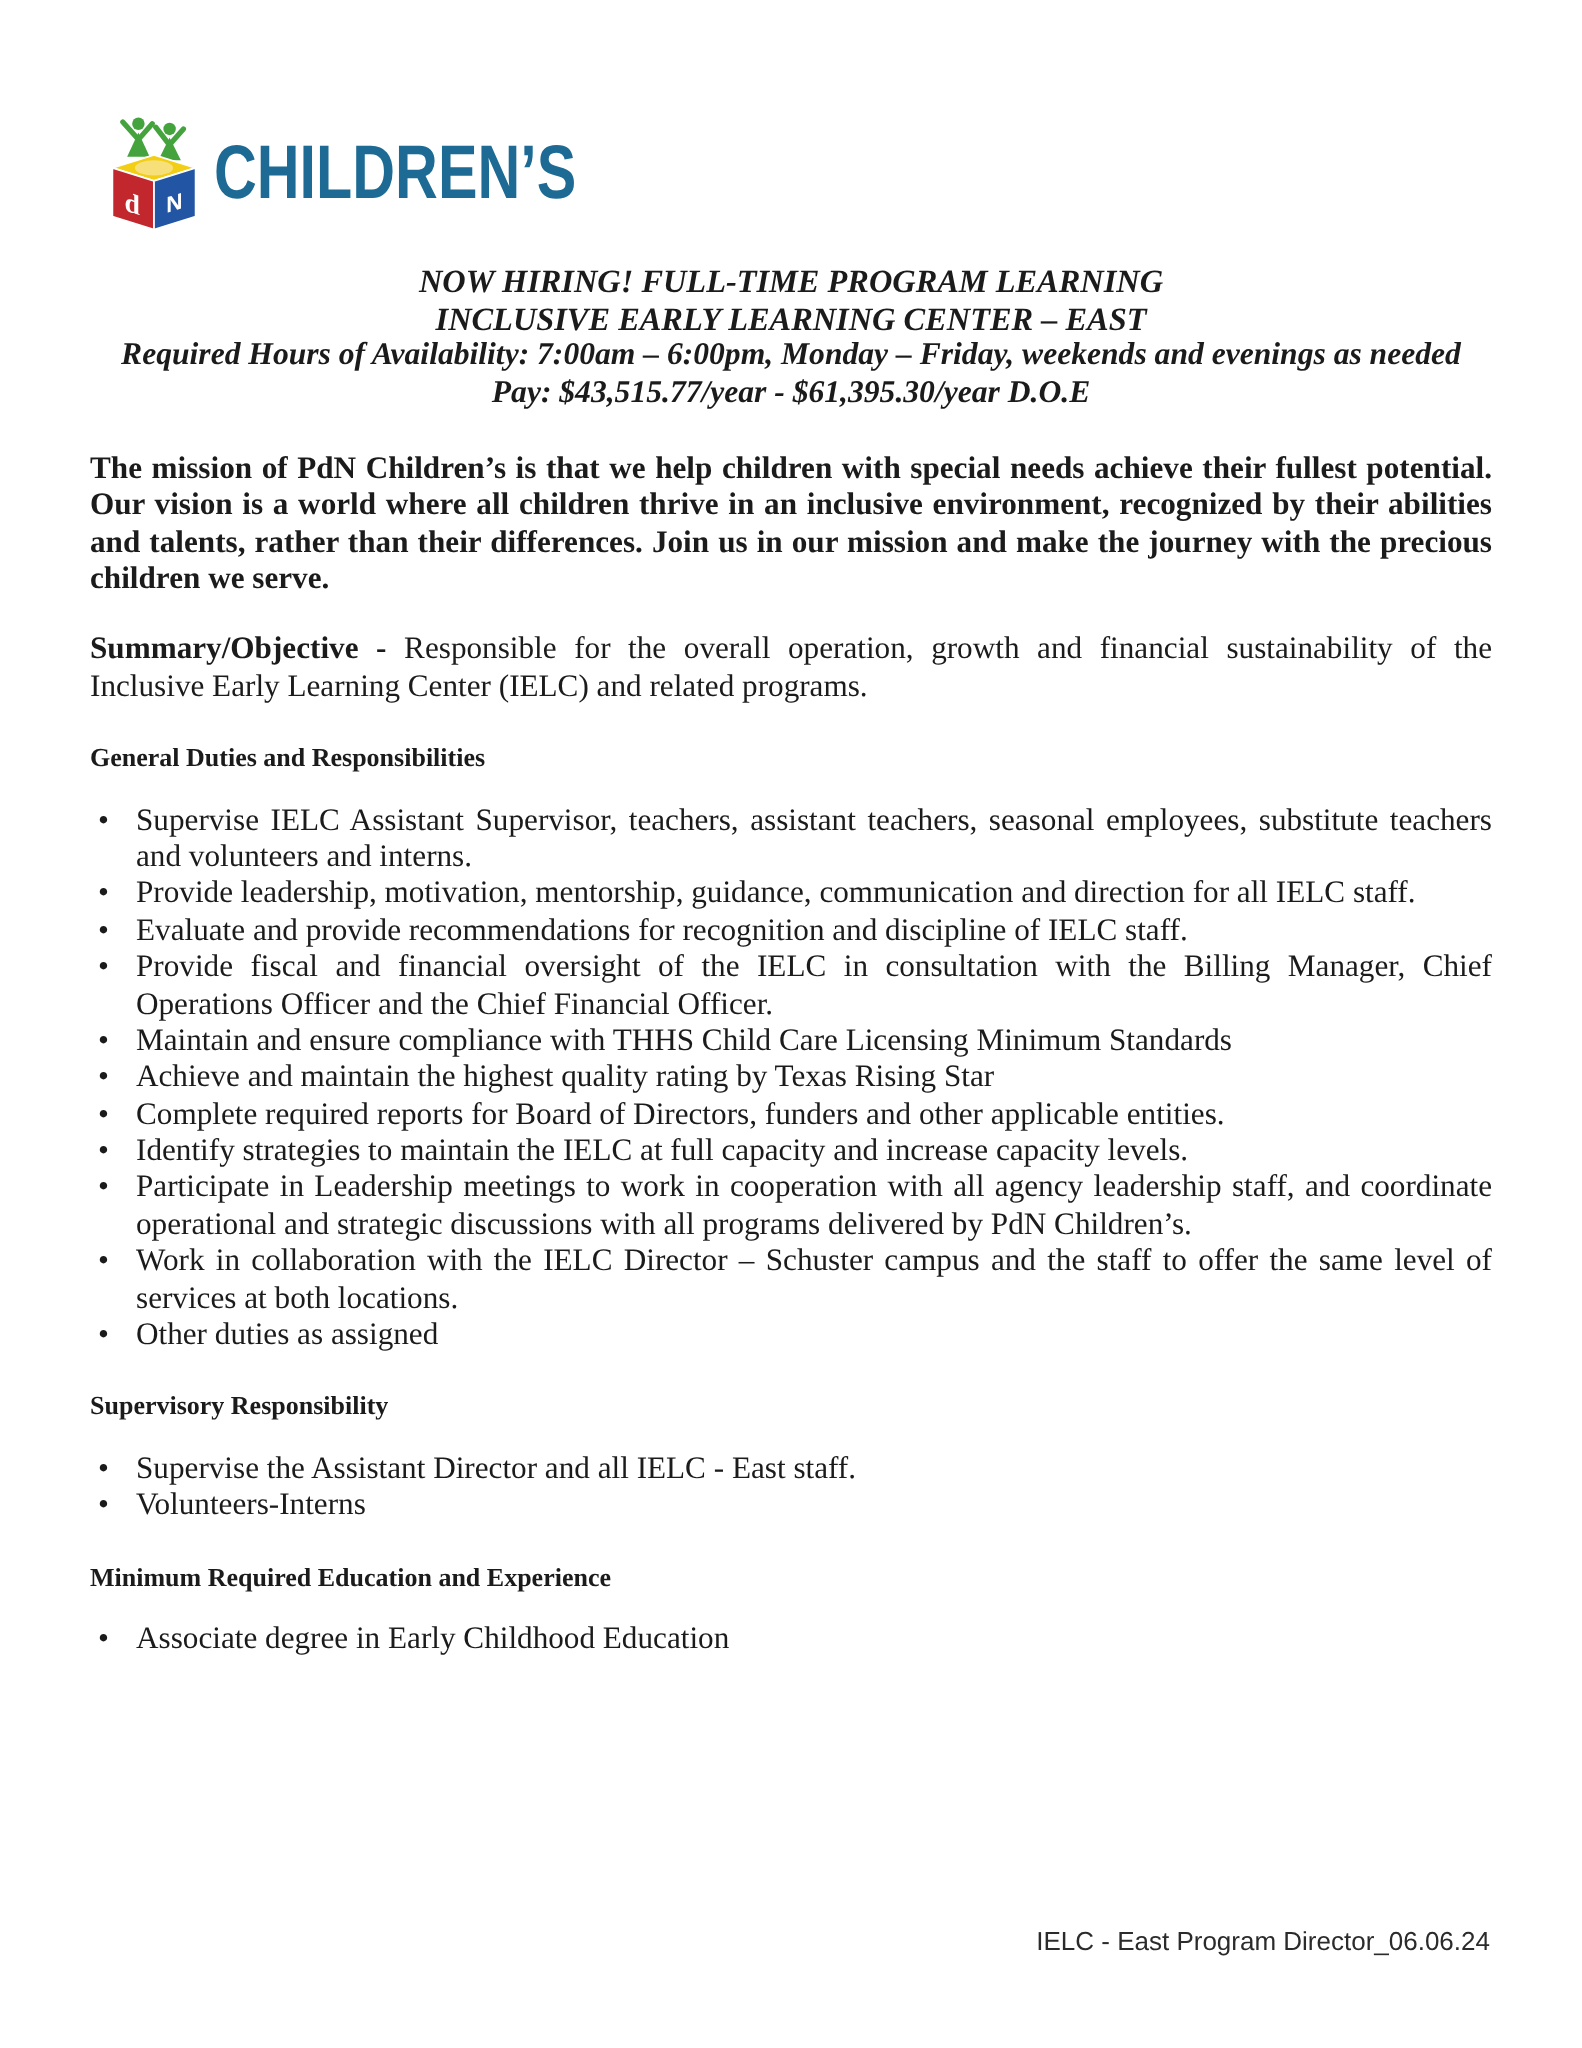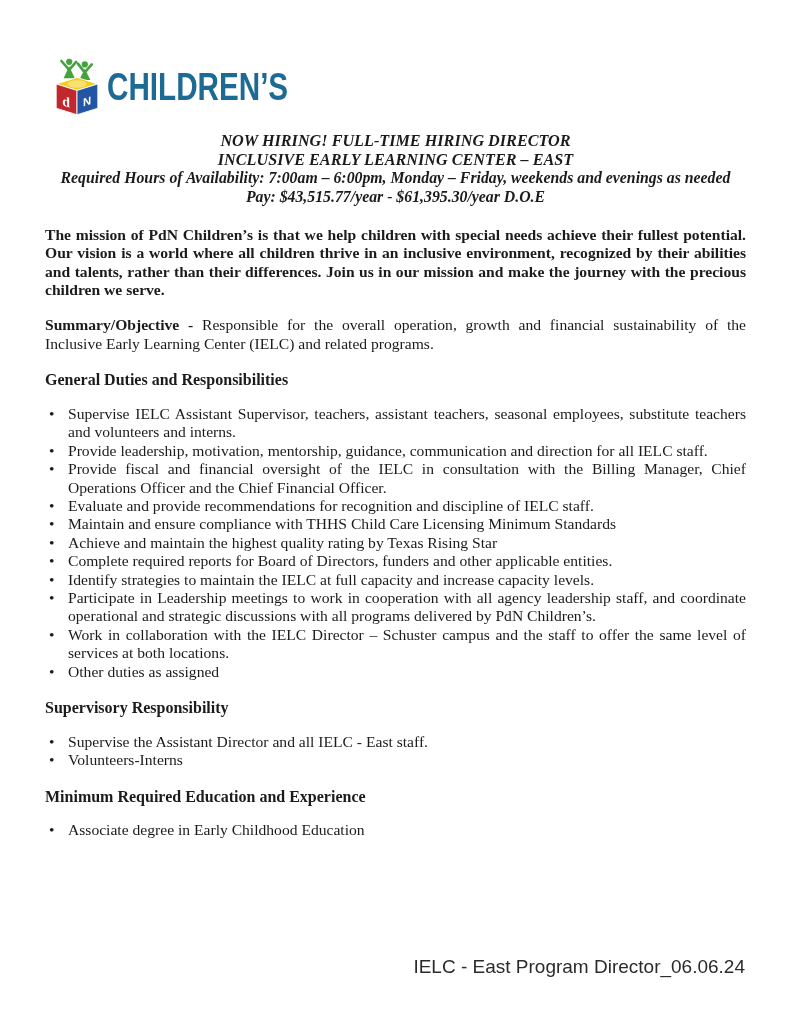--- a/index.html
+++ b/index.html
@@ -62,21 +62,21 @@
     text-align: justify;
     margin: 20px 0 0 0;
   }
   .summary {
     margin: 17px 0 0 0;
     text-align: justify;
   }
   .summary .lbl { font-weight: bold; }
 
   h3.sec-heading {
-    font-size: 16px;
+    font-size: 13px;
     font-weight: bold;
     margin: 18px 0 0 0;
     line-height: 1.18;
   }
 
   
   ul.bullets {
     list-style: none;
     margin: 15px 0 0 0;
     padding: 0;
@@ -92,21 +92,21 @@
     left: 4px;
     top: 0;
   }
 
   
   .footer {
     position: absolute;
     right: 46px;
     bottom: 46px;
     font-family: "Liberation Sans", sans-serif;
-    font-size: 19px;
+    font-size: 13px;
     color: #2b2b2b;
   }
 </style>
 </head>
 <body>
 
 <div class="page">
 
   <header class="logo-row">
     <svg class="logo-icon" viewBox="0 0 60 70" width="52" height="66" xmlns="http://www.w3.org/2000/svg">
@@ -133,39 +133,39 @@
         <text x="0" y="0" fill="#ffffff" font-family="Liberation Serif, serif" font-weight="bold" font-size="16">d</text>
       </g>
       <g transform="translate(37,57.5) skewY(-17)">
         <text x="0" y="0" fill="#ffffff" font-family="Liberation Sans, sans-serif" font-weight="bold" font-size="13">N</text>
       </g>
     </svg>
     <span class="brand">CHILDREN’S</span>
   </header>
 
   <div class="doc-title">
-    <div>NOW HIRING! FULL-TIME HIRING DIRECTOR</div>
+    <div>NOW HIRING! FULL-TIME PROGRAM LEARNING</div>
     <div>INCLUSIVE EARLY LEARNING CENTER – EAST</div>
   </div>
 
   <div class="subtitle">
     <div>Required Hours of Availability: 7:00am – 6:00pm, Monday – Friday, weekends and evenings as needed</div>
     <div>Pay: $43,515.77/year - $61,395.30/year D.O.E</div>
   </div>
 
   <p class="mission">The mission of PdN Children’s is that we help children with special needs achieve their fullest potential. Our vision is a world where all children thrive in an inclusive environment, recognized by their abilities and talents, rather than their differences. Join us in our mission and make the journey with the precious children we serve.</p>
 
   <p class="summary"><span class="lbl">Summary/Objective - </span><span>Responsible for the overall operation, growth and financial sustainability of the Inclusive Early Learning Center (IELC) and related programs.</span></p>
 
   <h3 class="sec-heading">General Duties and Responsibilities</h3>
   <ul class="bullets">
     <li>Supervise IELC Assistant Supervisor, teachers, assistant teachers, seasonal employees, substitute teachers and volunteers and interns.</li>
     <li>Provide leadership, motivation, mentorship, guidance, communication and direction for all IELC staff.</li>
+    <li>Evaluate and provide recommendations for recognition and discipline of IELC staff.</li>
     <li>Provide fiscal and financial oversight of the IELC in consultation with the Billing Manager, Chief Operations Officer and the Chief Financial Officer.</li>
-    <li>Evaluate and provide recommendations for recognition and discipline of IELC staff.</li>
     <li>Maintain and ensure compliance with THHS Child Care Licensing Minimum Standards</li>
     <li>Achieve and maintain the highest quality rating by Texas Rising Star</li>
     <li>Complete required reports for Board of Directors, funders and other applicable entities.</li>
     <li>Identify strategies to maintain the IELC at full capacity and increase capacity levels.</li>
     <li>Participate in Leadership meetings to work in cooperation with all agency leadership staff, and coordinate operational and strategic discussions with all programs delivered by PdN Children’s.</li>
     <li>Work in collaboration with the IELC Director – Schuster campus and the staff to offer the same level of services at both locations.</li>
     <li>Other duties as assigned</li>
   </ul>
 
   <h3 class="sec-heading">Supervisory Responsibility</h3>

